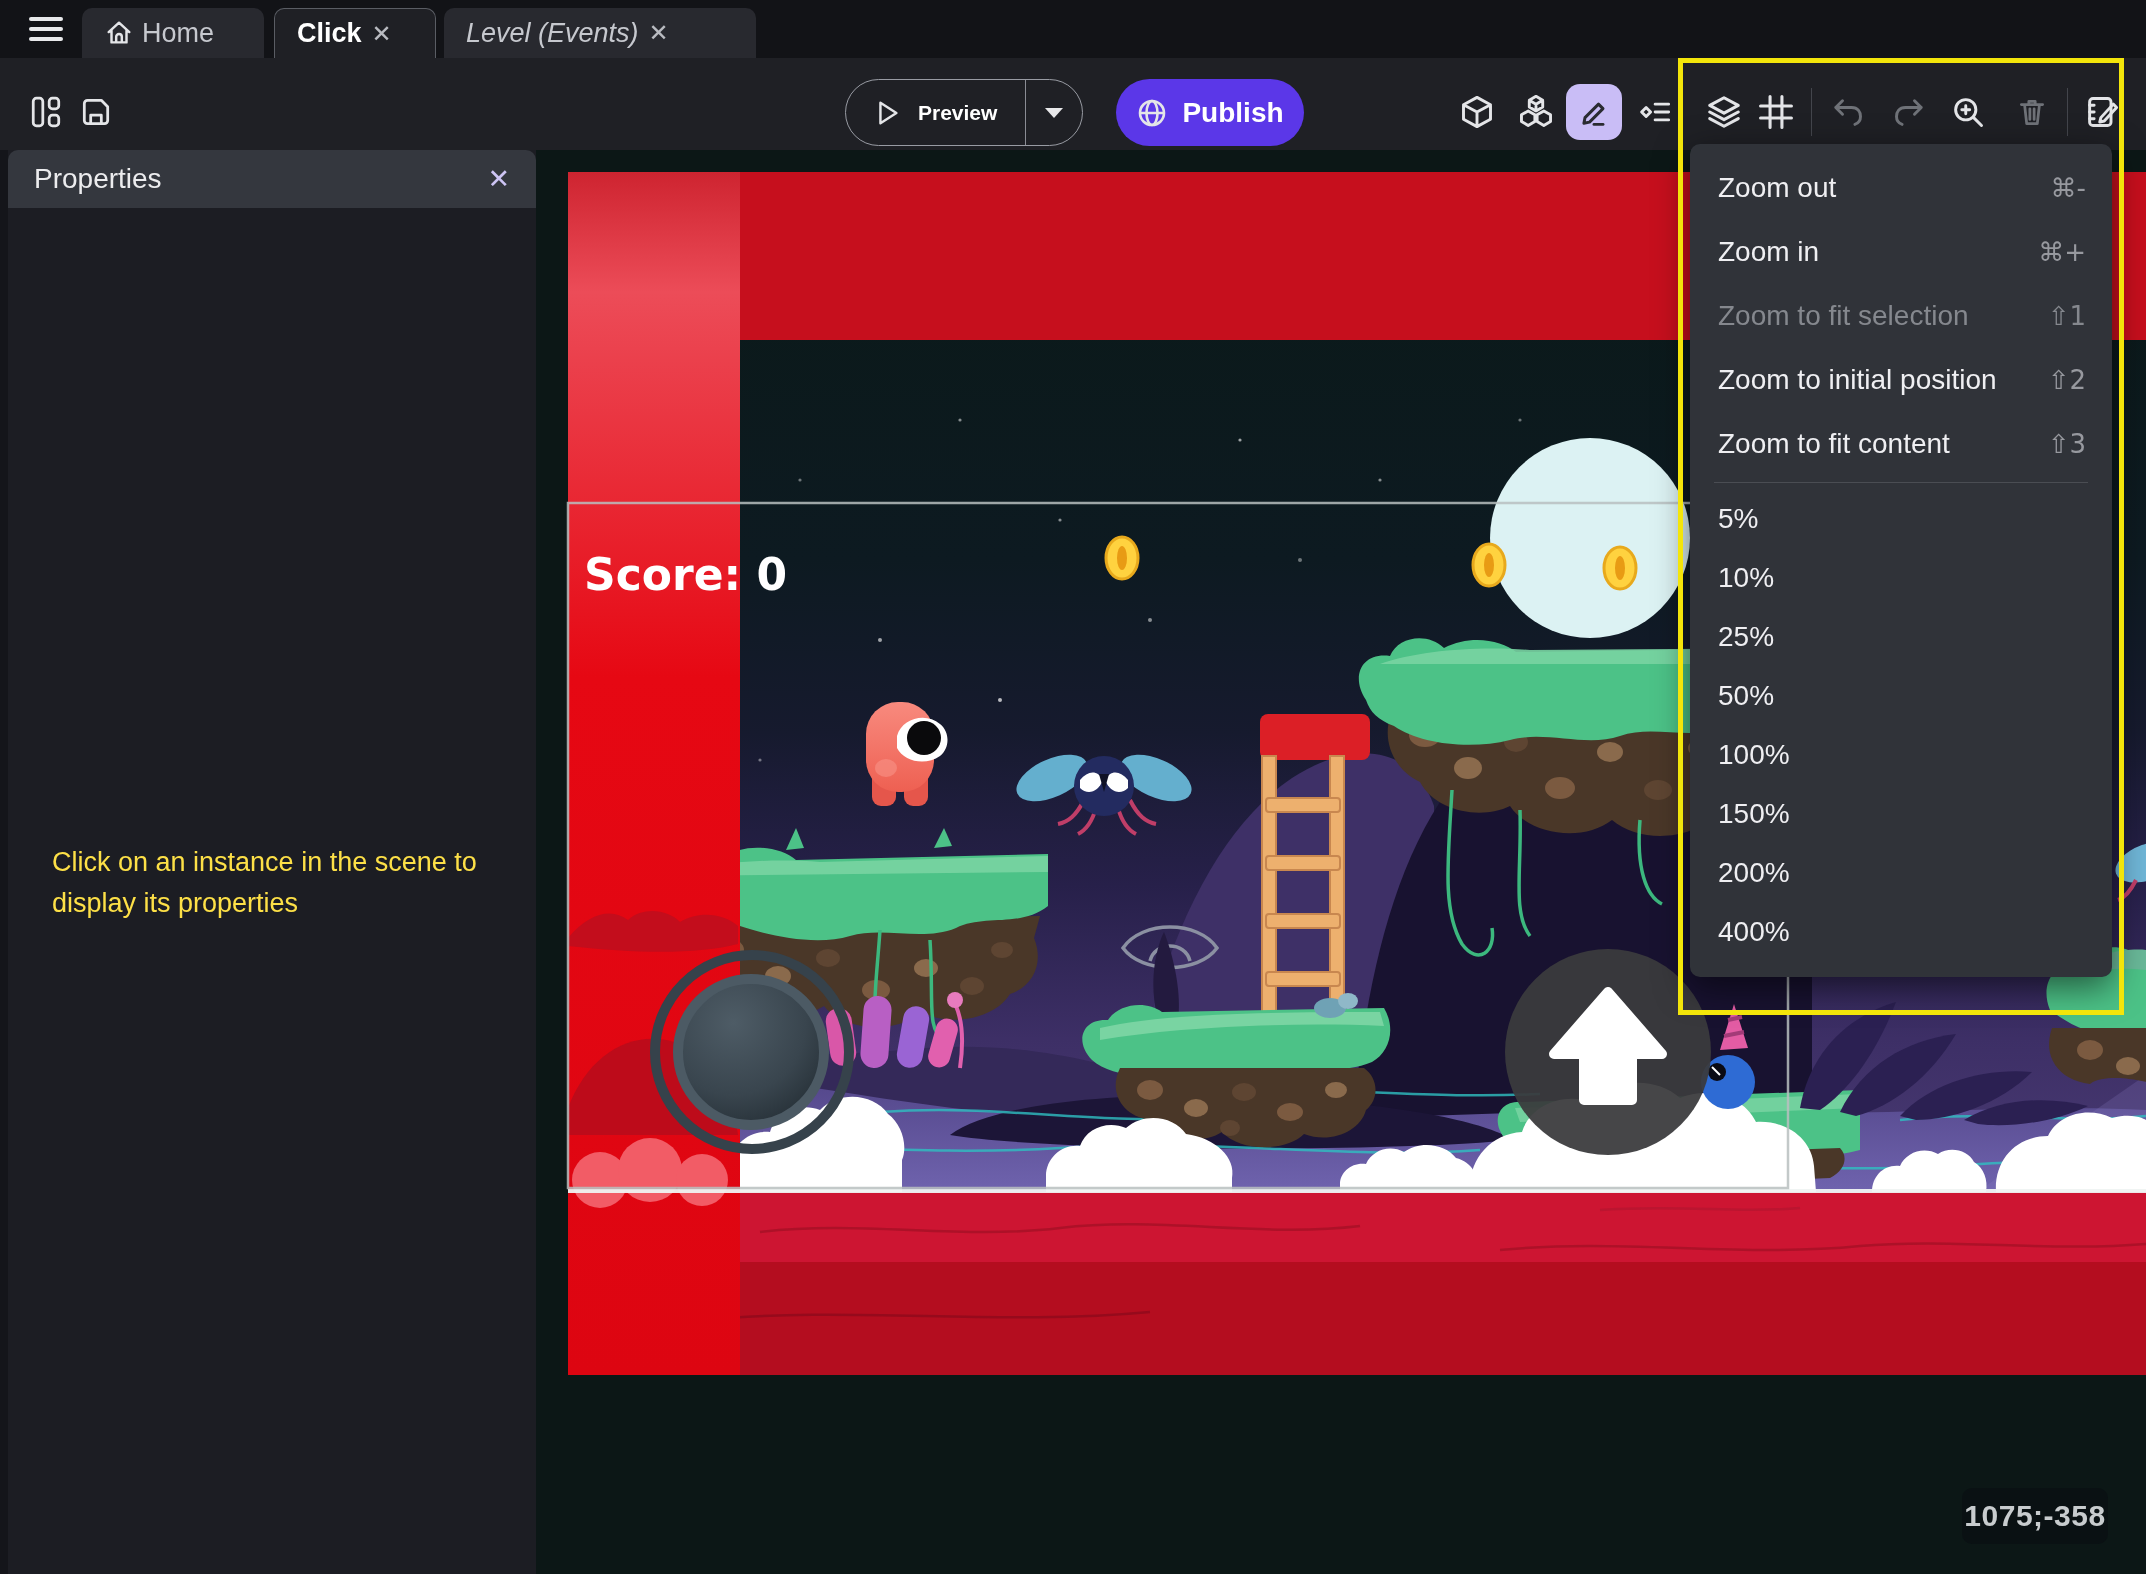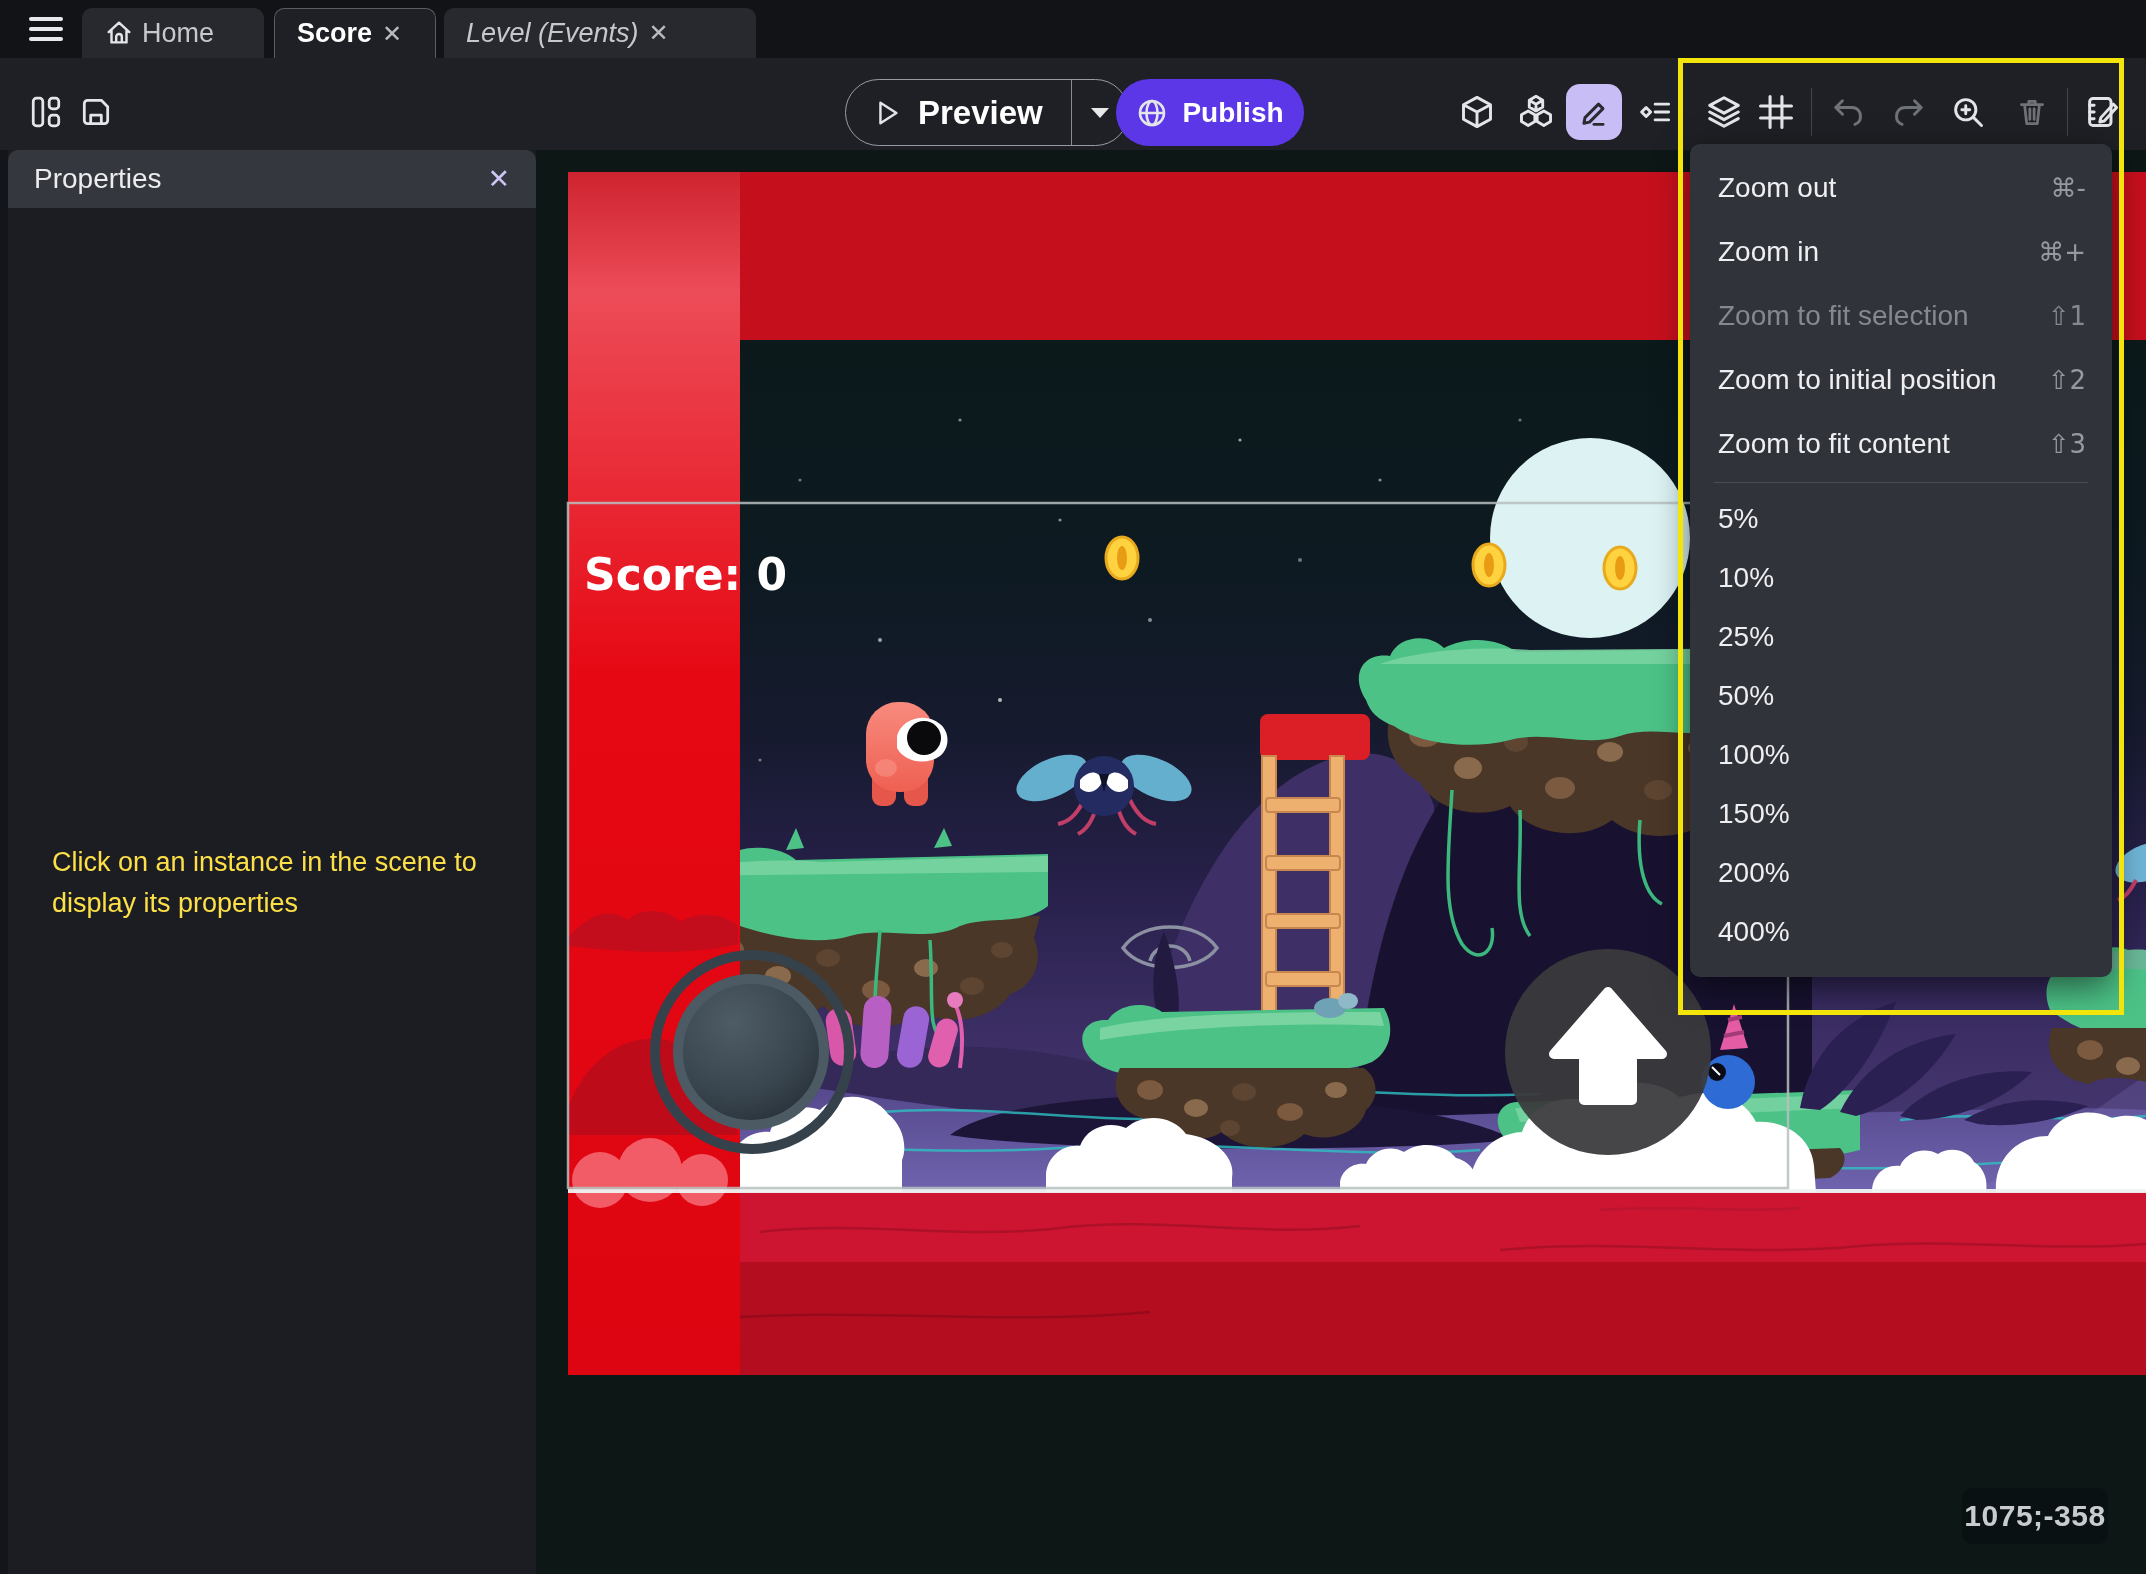--- a/index.html
+++ b/index.html
@@ -18,21 +18,21 @@
   .tab-events { left:444px; width:312px; background:#28292F;font-style:italic; }
   .tab-close { font-size:24px; color:#B9BBC1; line-height:1; padding:2px; }
 
   
   .toolbar { position:absolute; left:0; top:58px; width:2146px; height:92px; background:#1F2025; }
   .icon-btn { position:absolute; width:48px; height:48px; top:88px; display:flex; align-items:center; justify-content:center; cursor:pointer; }
   .icon-btn svg { display:block; }
   .tool-sep { position:absolute; top:88px; width:1px; height:48px; background:#43454C; }
   .pencil-bg { position:absolute; left:1566px; top:84px; width:56px; height:56px; background:#C9BDF6; border-radius:14px; display:flex; align-items:center; justify-content:center; cursor:pointer; }
   .btn-preview { position:absolute; left:845px; top:79px; height:67px; display:flex; align-items:stretch; border:1.5px solid #989BA3; border-radius:34px; color:#fff; cursor:pointer; }
-  .btn-preview .main { display:flex; align-items:center; gap:16px; padding:0 28px 0 26px; font-size:33px; font-weight:bold; }
+  .btn-preview .main { display:flex; align-items:center; gap:16px; padding:0 28px 0 26px; font-size:21px; font-weight:bold; }
   .btn-preview .sep { width:1px; background:#8A8C94; margin:0; }
   .btn-preview .caret { display:flex; align-items:center; justify-content:center; width:56px; }
   .btn-publish { position:absolute; left:1116px; top:79px; width:188px; height:67px; background:#5B37E8; border-radius:34px; display:flex; align-items:center; justify-content:center; gap:14px; color:#fff; font-size:28px; font-weight:bold; cursor:pointer; }
 
   
   .panel { position:absolute; left:8px; top:150px; width:528px; height:1424px; background:#1C1D23; }
   .panel-header { height:58px; background:#34373E; border-radius:10px 10px 0 0; display:flex; align-items:center; justify-content:space-between; padding:0 26px; }
   .panel-title { font-size:28px; color:#ECECEE; }
   .panel-close { color:#CDC4F4; font-size:27px; cursor:pointer; line-height:1; }
   .empty-msg { position:absolute; left:0; top:692px; width:100%; padding:0 44px; text-align:left; color:#fde047; font-size:27px; line-height:1.5; }
@@ -65,21 +65,21 @@
         <span></span>
         <span></span>
     </div>
     <div class="tab tab-home">
       <svg width="30" height="30" viewBox="0 0 32 32" class="wicon">
         <path d="M5 15 L16 5 L27 15 M8 13 V26 H24 V13 M13 26 V20 a3 3 0 0 1 6 0 V26"></path>
       </svg>
       <span class="tab-label">Home</span>
     </div>
     <div class="tab tab-level">
-      <span class="tab-label">Score</span>
+      <span class="tab-label">Click</span>
       <span class="tab-close">✕</span>
     </div>
     <div class="tab tab-events">
       <span class="tab-label">Level (Events)</span>
       <span class="tab-close">✕</span>
     </div>
   </div>
 
   <div class="toolbar"></div>
 

